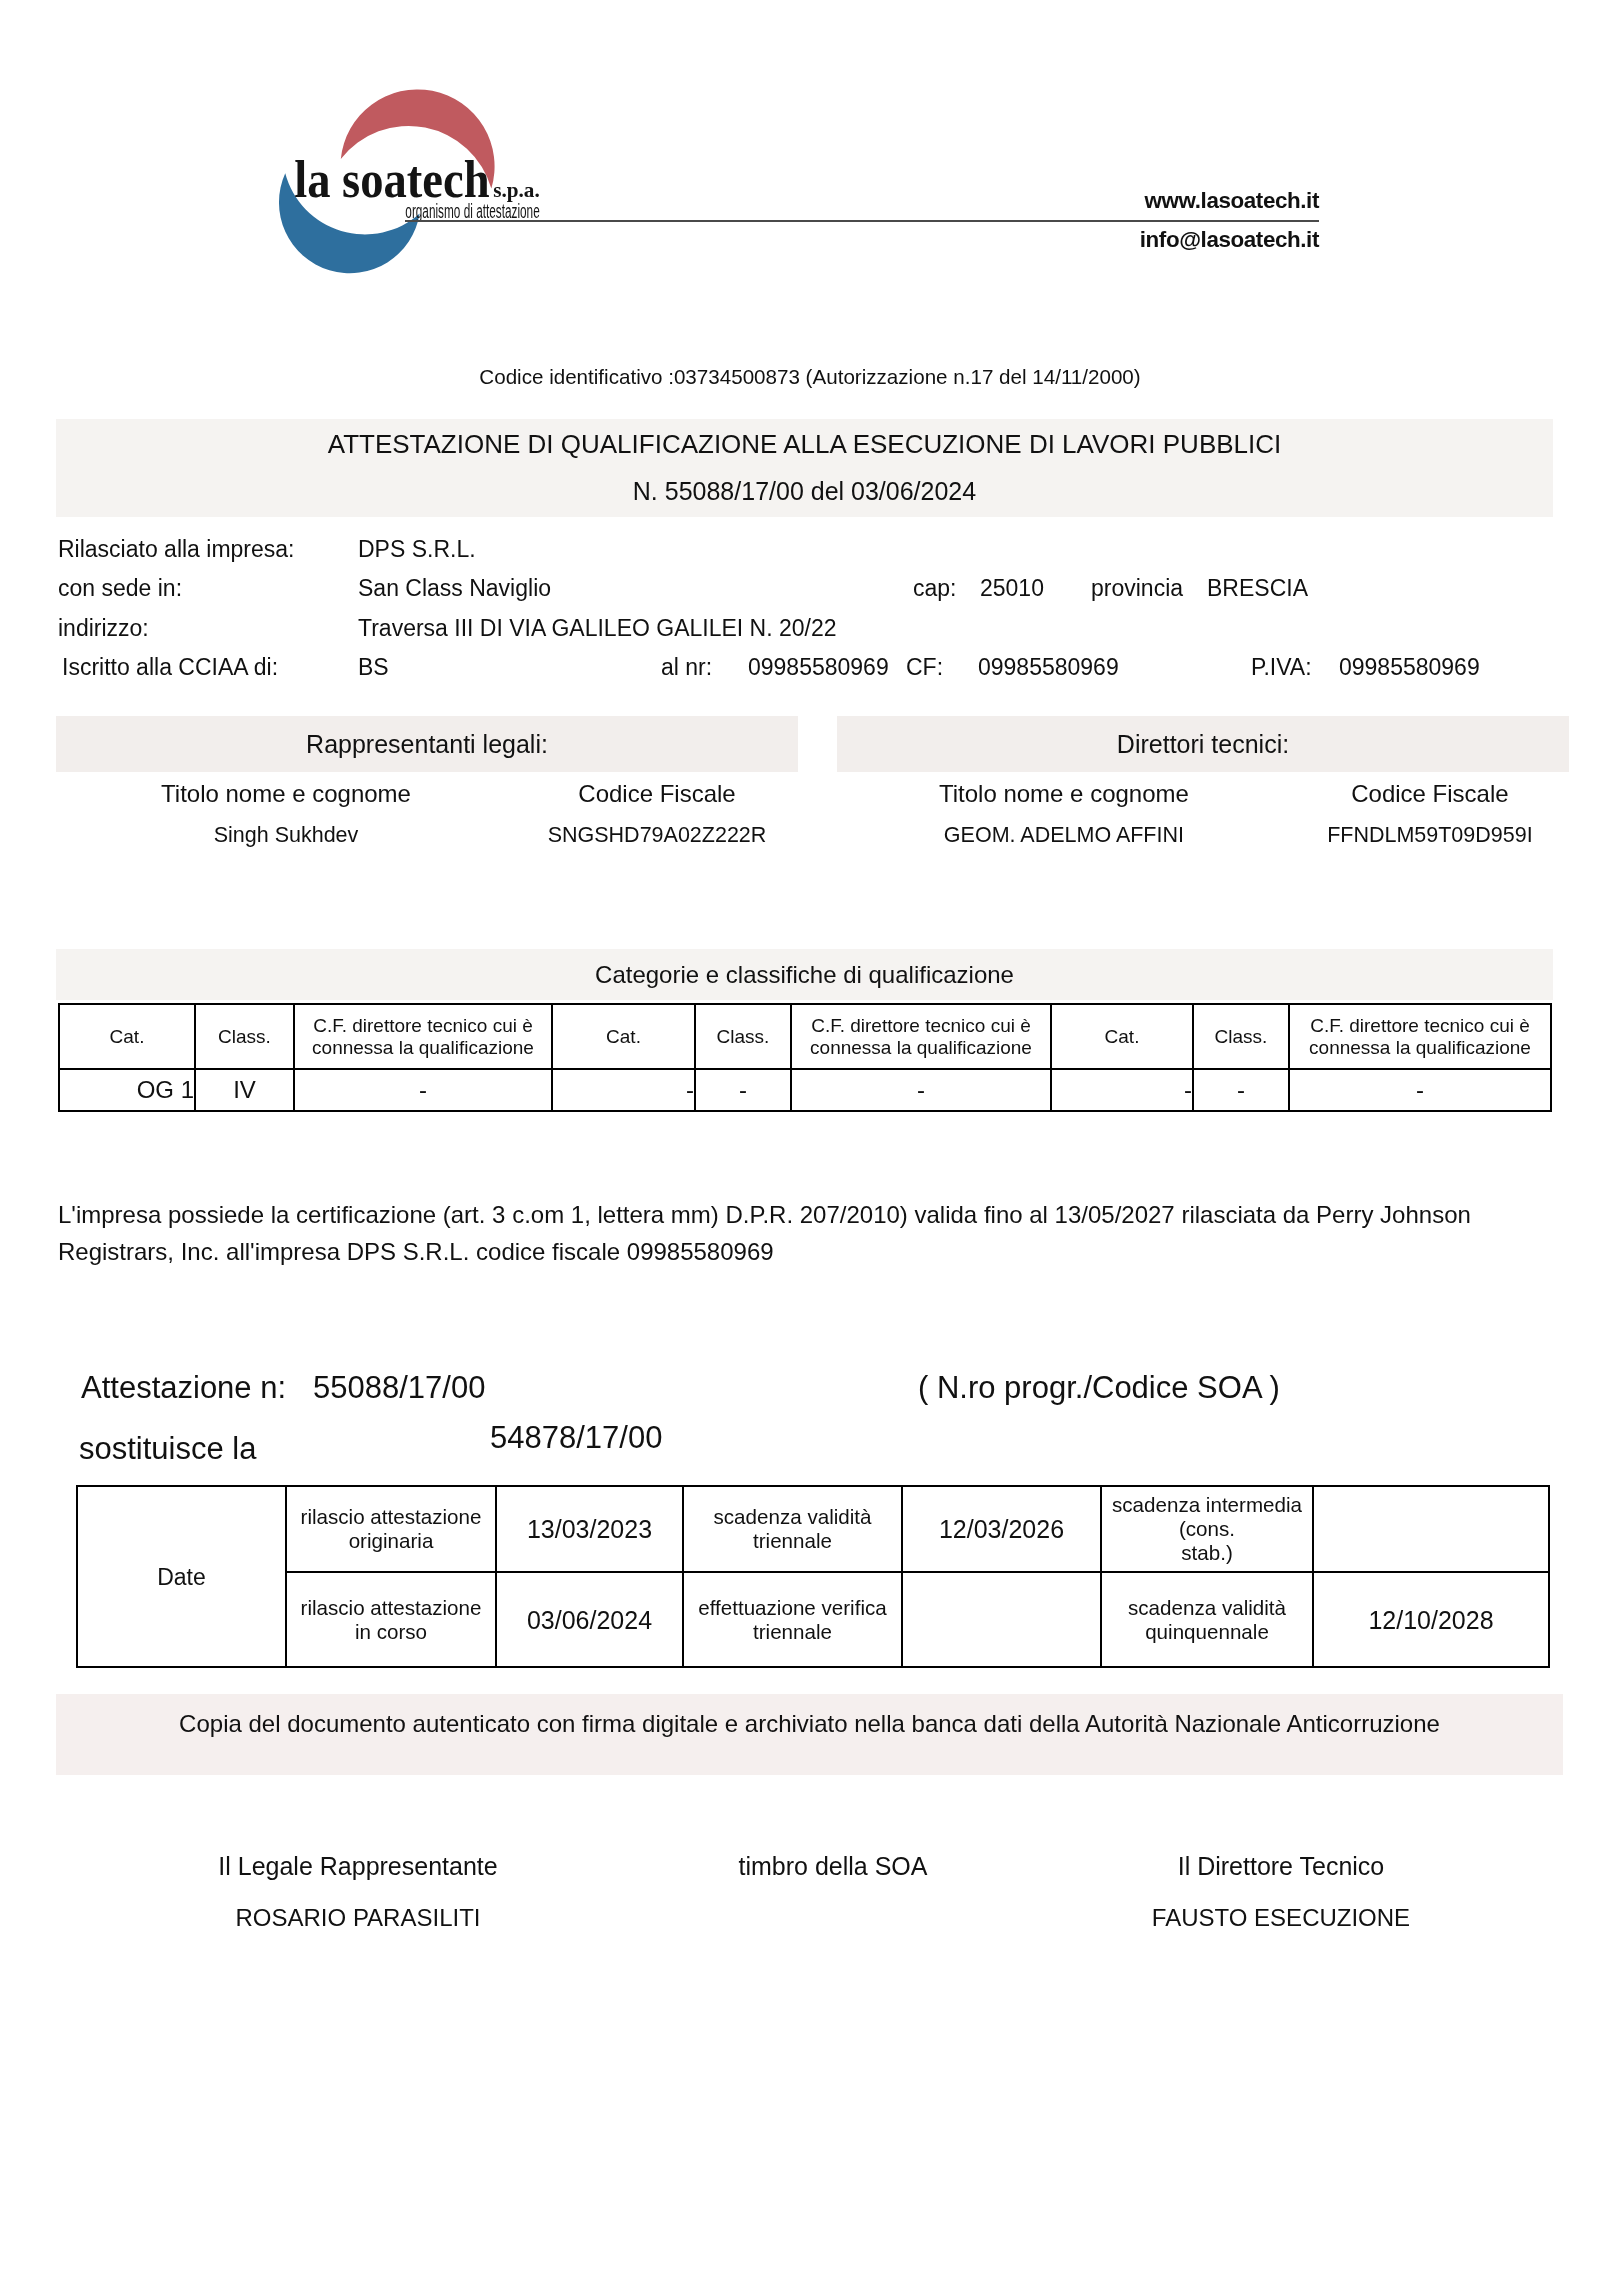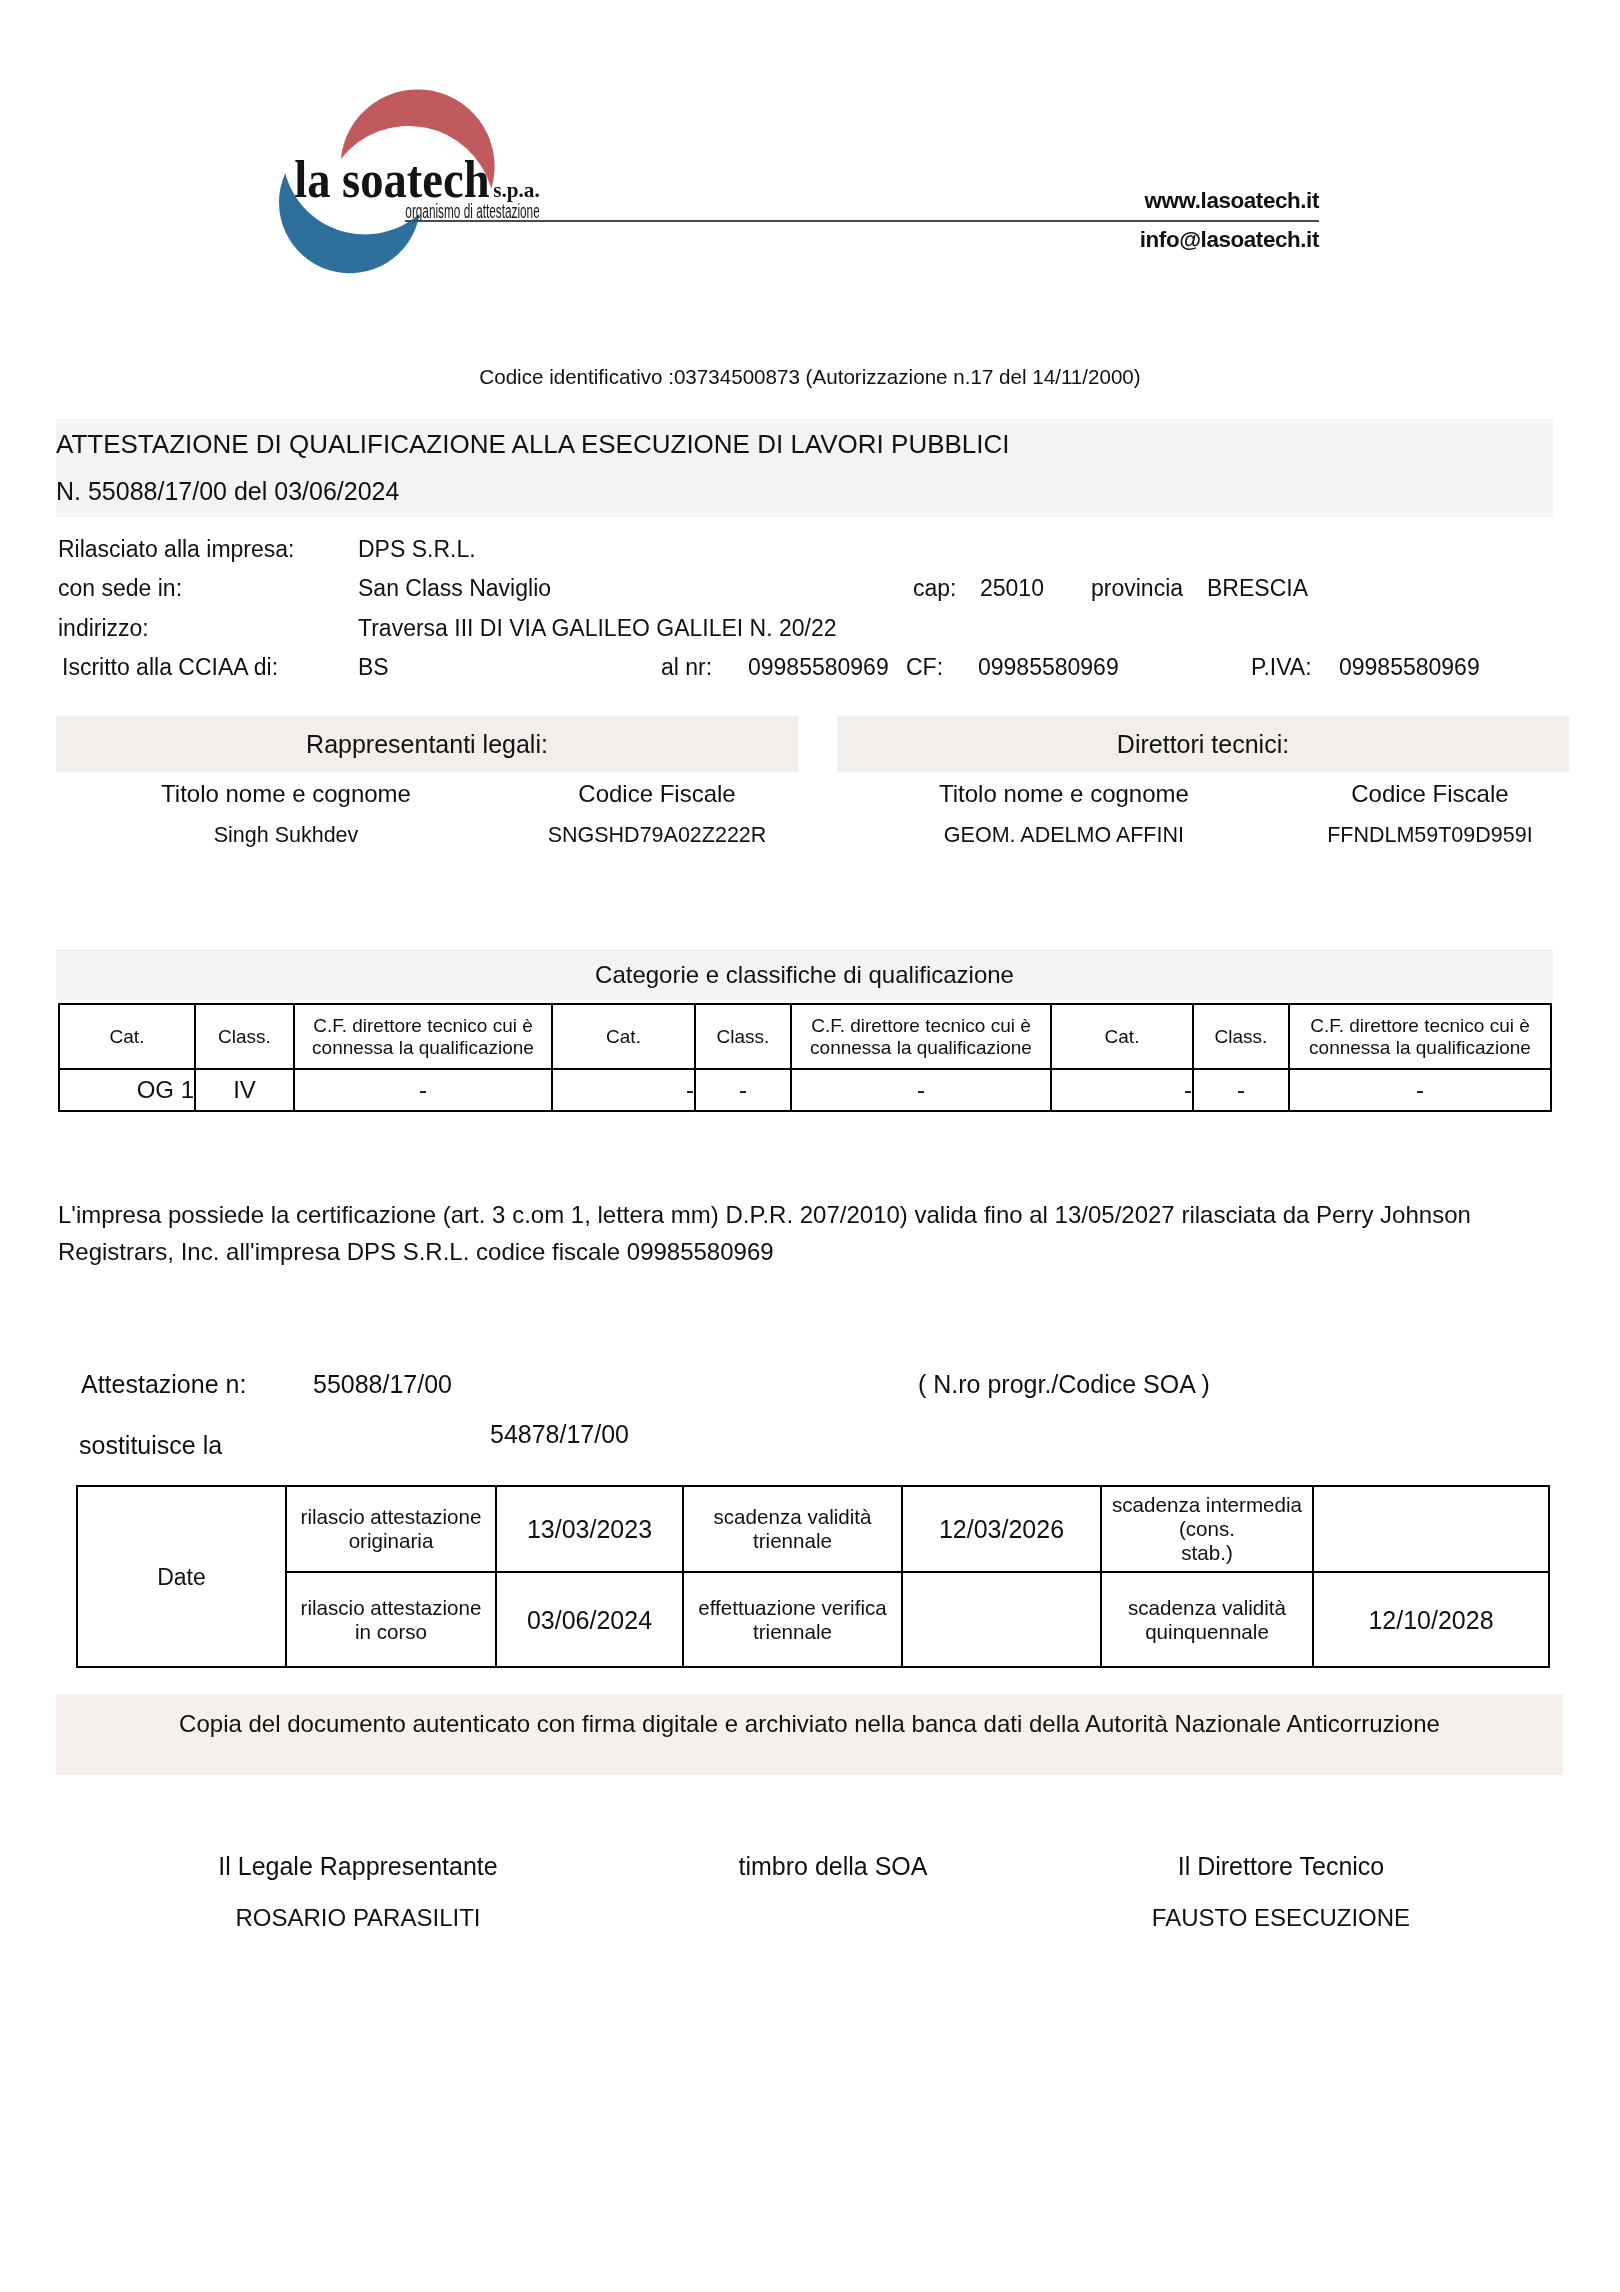--- a/index.html
+++ b/index.html
@@ -14,21 +14,21 @@
   
   #logo { left:269px; top:72px; width:287px; height:233px; }
   #head-rule { left:405px; top:220px; width:914px; height:1.8px; background:#4a4a4a; }
   .head-contact { left:1030px; width:289px; text-align:right; font-weight:bold; font-size:22.4px; letter-spacing:-0.4px; }
   #website { top:188px; }
   #email { top:227px; }
 
   #codice-line { left:0; top:365px; width:1620px; text-align:center; font-size:20.6px; }
 
   .banner { background:#f5f3f1; }
-  #title-banner { left:56px; top:419px; width:1497px; height:98px; }
+  #title-banner { left:56px; top:419px; width:1497px; height:98px; text-align:center; }
   #title-banner .t1 { padding-top:10.7px; font-size:26px; line-height:29.6px; }
   #title-banner .t2 { margin-top:18px; font-size:25px; }
 
   
   #company { left:58px; top:536px; width:1514px; height:158px; font-size:23px; }
   #company span { position:absolute; white-space:nowrap; }
 
   
   .panel { top:716px; }
   .panel-banner { height:56px; line-height:56px; text-align:center; font-size:25px; background:#f2eeec; }
@@ -43,21 +43,21 @@
   #cat-table { left:58px; top:1003px; }
   #cat-table table { border-collapse:collapse; table-layout:fixed; width:1492px;padding-left:32px; }
   #cat-table td { border:2.7px solid #000; text-align:center; vertical-align:middle; }
   #cat-table .hrow td { height:65px; font-size:19px; line-height:21.5px; padding:1.8px 5.4px; }
   #cat-table .drow td { height:42px; font-size:24px; }
   #cat-table .drow td.al { text-align:right; padding-left:6.3px; }
 
   #cert-par { left:58px; top:1196px; width:1515px; font-size:24px; line-height:37px; }
 
   
-  .att { font-size:25px; white-space:nowrap; }
+  .att { font-size:31px; white-space:nowrap; }
 
   
   #dates-table { left:76px; top:1485px; }
   #dates-table table { border-collapse:collapse; table-layout:fixed; width:1472px; }
   #dates-table td { border:2.7px solid #000; text-align:center; vertical-align:middle; font-size:20.6px; line-height:24px; white-space:pre-line; padding:1.8px 3.6px; }
   #dates-table tr.r1 td { height:86px; }
   #dates-table tr.r2 td { height:95px; }
   #dates-table td.dateval { font-size:25px; white-space:nowrap; }
   #dates-table td.rowhead { font-size:23px; }
 

